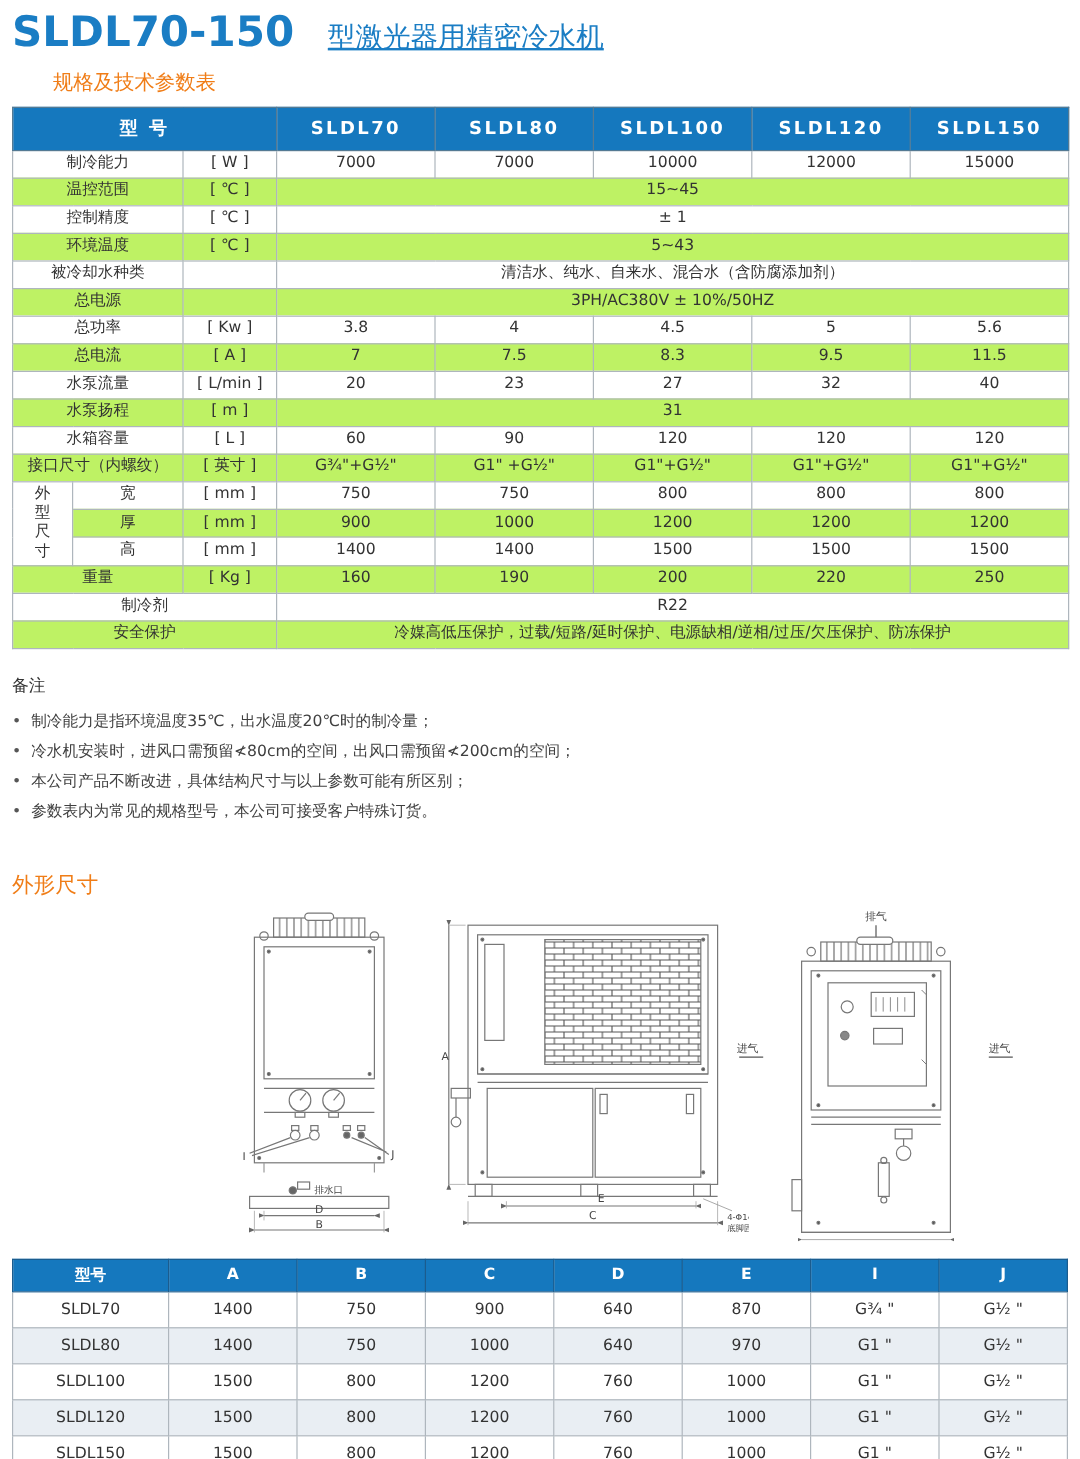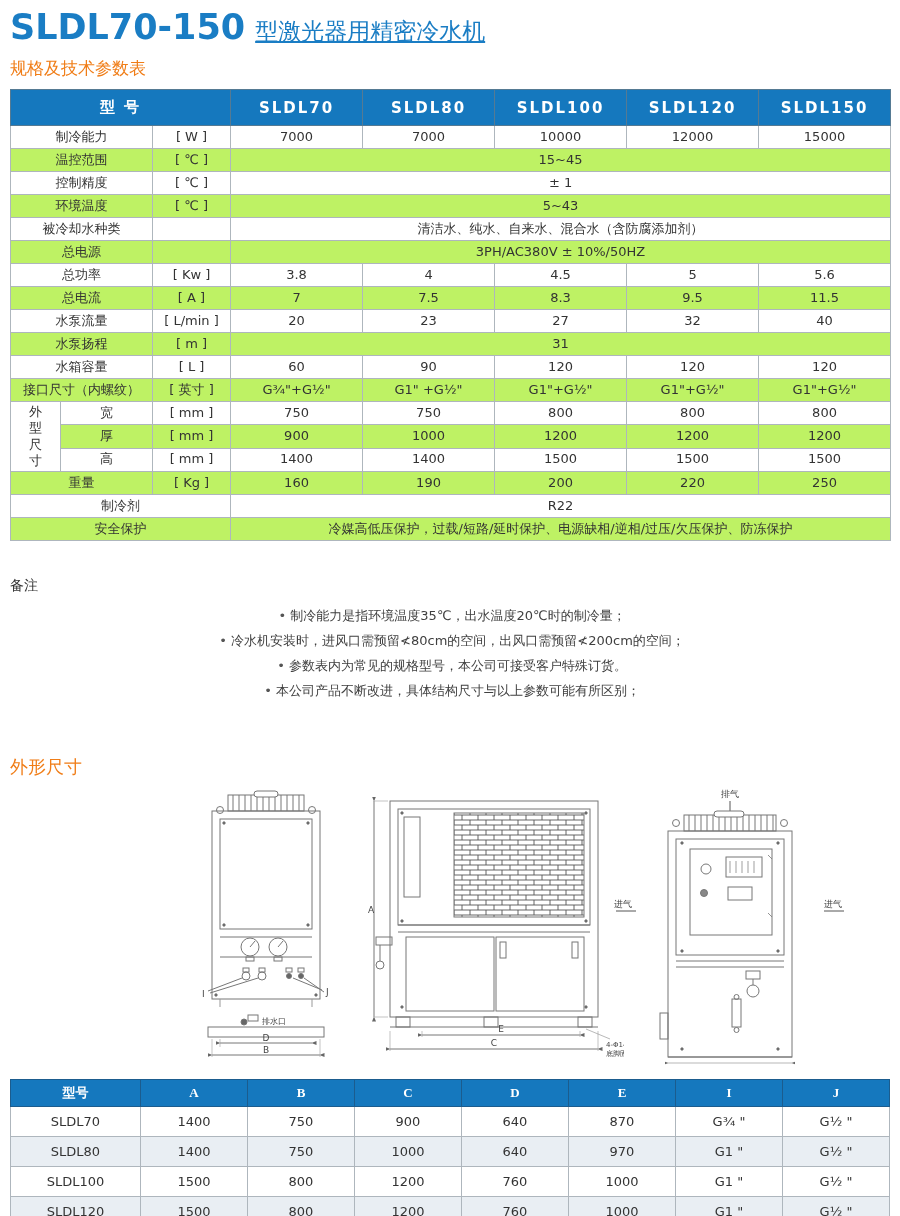--- a/index.html
+++ b/index.html
@@ -1,52 +1,52 @@
 <!DOCTYPE html>
 <html><head>
 <meta charset="utf-8">
 <style>
   html,body{margin:0;padding:0;background:#fff;}
   body{width:900px;font-family:"DejaVu Sans","Liberation Sans",sans-serif;color:#333;}
   .page{width:880px;padding:8px 10px 0 10px;}
 
   
-  .title-row{display:flex;align-items:baseline;gap:10px;}
+  .title-row{display:flex;align-items:baseline;gap:28px;}
   .model-range{font-size:35px;font-weight:bold;color:#1a7dc4;letter-spacing:0px;line-height:1.1;}
   .product-name{font-size:23px;color:#1a7dc4;font-weight:500;text-decoration:underline;}
-  .section-title{font-size:17px;color:#f07d17;margin-top:10px;font-weight:500;}
+  .section-title{font-size:17px;color:#f07d17;margin-top:10px;font-weight:500;margin-left:34px;}
 
   
   table{border-collapse:collapse;table-layout:fixed;}
   .spec{width:880px;margin-top:9px;font-size:13px;border:1px solid #8e979e;}
   .spec th{background:#1578be;color:#fff;font-size:15px;font-weight:bold;height:33px;
     border:1px solid #557a93;letter-spacing:2px;text-align:center;}
   .spec td{border:1px solid #aeb6bd;height:22px;text-align:center;padding:0 2px;
     background:#fff;line-height:1.15;}
   .spec tr.alt td{background:#bef264;}
   .spec td.group-cell{background:#fff;white-space:pre-line;line-height:1.25;font-size:13px;padding:2px 0;}
   .spec td.label-cell{}
 
   
-  .notes{margin-top:36px;}
+  .notes{margin-top:22px;}
   .notes-title{font-size:14px;color:#333;}
-  .notes-list{list-style:none;margin:8px 0 0 0;padding:0;text-align:center;}
+  .notes-list{list-style:none;margin:8px 0 0 0;padding:0;}
   .notes-list li{font-size:13px;color:#404040;line-height:25px;}
   .notes-list .bullet{display:inline-block;width:16px;color:#555;}
 
   
-  .outline-title{font-size:18px;color:#f07d17;margin-top:52px;font-weight:500;}
+  .outline-title{font-size:18px;color:#f07d17;margin-top:36px;font-weight:500;}
   .drawings{position:relative;height:280px;margin-top:6px;}
   .drawings svg{position:absolute;top:0;}
   svg text{font-family:"DejaVu Sans","Liberation Sans",sans-serif;fill:#444;}
 
   
   .dims{width:880px;margin-top:14px;font-size:13px;border:1px solid #8e979e;}
   .dims th{background:#1578be;color:#fff;font-size:13px;font-weight:bold;height:24px;
-    border:1px solid #1b5c8e;font-family:Liberation Serif, serif;}
+    border:1px solid #1b5c8e;}
   .dims td{border:1px solid #aeb6bd;height:27px;text-align:center;background:#fff;}
   .dims tr.alt td{background:#e9eef3;}
 </style>
 </head>
 <body>
 
 <div class="page">
 
   <div class="title-row">
     <span class="model-range">SLDL70-150</span>
@@ -209,22 +209,22 @@
           <td colspan="5">冷媒高低压保护，过载/短路/延时保护、电源缺相/逆相/过压/欠压保护、防冻保护</td>
         </tr>
       </tbody>
   </table>
 
   <div class="notes">
     <div class="notes-title">备注</div>
     <ul class="notes-list" id="notes-list">
         <li><span class="bullet">•</span><span>制冷能力是指环境温度35℃，出水温度20℃时的制冷量；</span></li>
         <li><span class="bullet">•</span><span>冷水机安装时，进风口需预留≮80cm的空间，出风口需预留≮200cm的空间；</span></li>
+        <li><span class="bullet">•</span><span>本公司产品不断改进，具体结构尺寸与以上参数可能有所区别；</span></li>
         <li><span class="bullet">•</span><span>参数表内为常见的规格型号，本公司可接受客户特殊订货。</span></li>
-        <li><span class="bullet">•</span><span>本公司产品不断改进，具体结构尺寸与以上参数可能有所区别；</span></li>
       </ul>
   </div>
 
   <div class="outline-title">外形尺寸</div>
 
   <div class="drawings">
 
     <svg width="0" height="0" style="position:absolute">
       <defs>
         <pattern id="brickpat" width="16" height="10" patternUnits="userSpaceOnUse">

